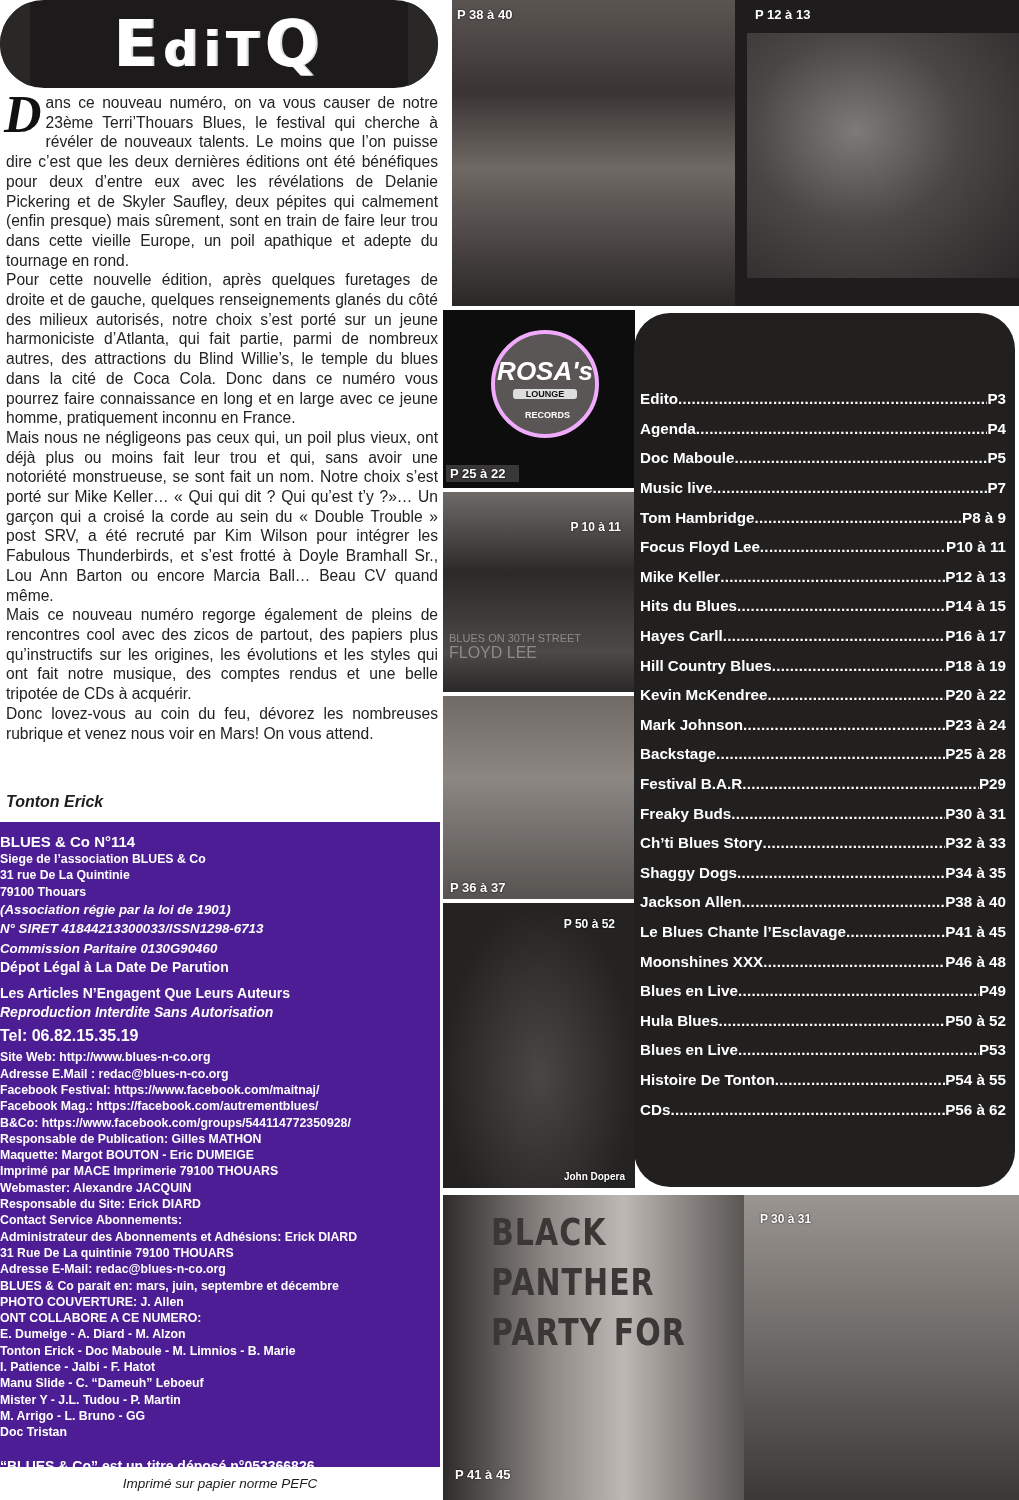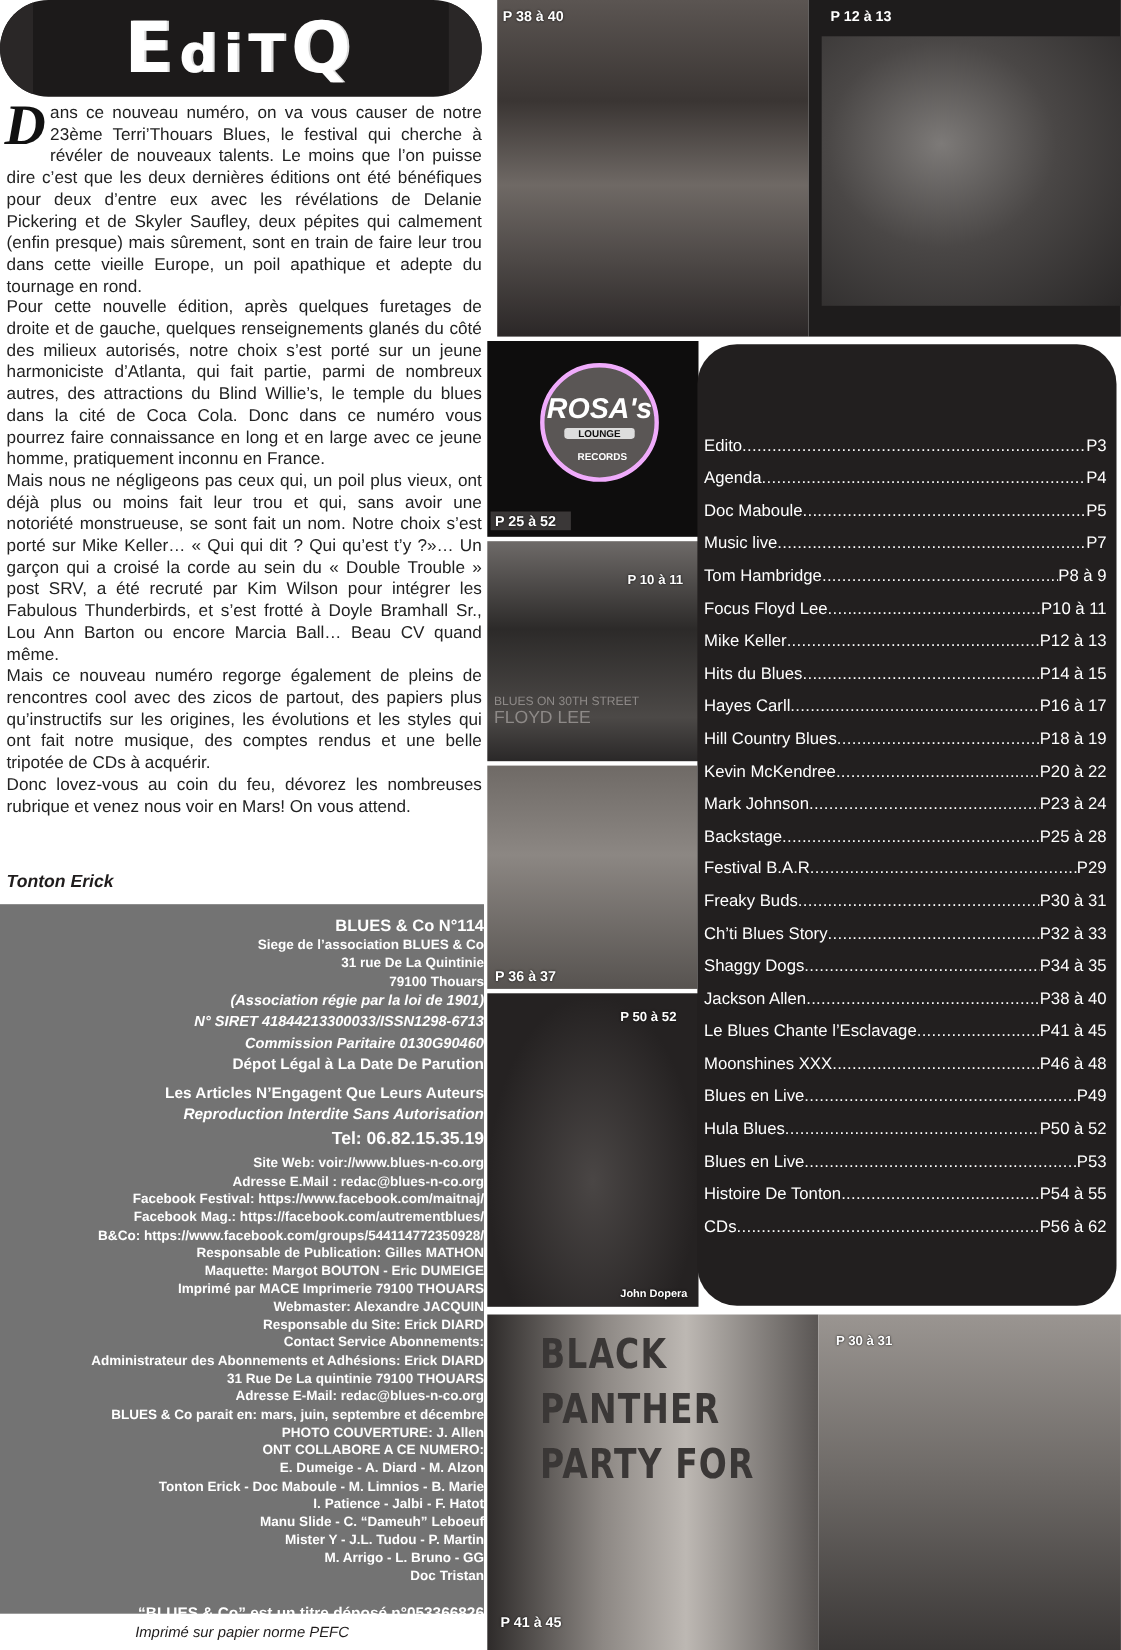--- a/index.html
+++ b/index.html
@@ -34,21 +34,21 @@
     float: left; font-family: "Liberation Serif", serif; font-style: italic; font-weight: bold;
     font-size: 52px; line-height: 40px; margin: 2px 4px 0 -2px; color: #111;
   }
   .signature {
     position: absolute; left: 6px; top: 793px; font-weight: bold; font-style: italic;
     font-size: 16px; color: #1f1c1c;
   }
   
   .masthead {
     position: absolute; left: 0; top: 822px; width: 440px; height: 645px;
-    background: #737373; color: #ffffff; text-align: right;
+    background: #4c1d95; color: #ffffff; text-align: left;
     font-weight: bold; font-size: 12.3px; line-height: 16.3px;
   }
   .masthead .mh-title { font-size: 15px; margin-top: 10px; line-height: 19px; }
   .masthead .mh-lg { font-size: 14px; line-height: 19.5px; }
   .masthead .mh-it { font-style: italic; font-size: 13.3px; line-height: 19.5px; }
   .masthead .mh-note { font-weight: bold; font-style: italic; font-size: 14px; line-height: 19px; }
   .masthead .mh-tel { font-size: 16px; line-height: 22px; margin-top: 3px; margin-bottom: 2px; }
   .masthead .gap { height: 6px; }
   .masthead .gap-lg { height: 16px; }
   .pefc {
@@ -97,21 +97,21 @@
   .sommaire {
     position: absolute; left: 634px; top: 313px; width: 381px; height: 874px;
     background: #221f1f; border-radius: 36px; color: #fff;
   }
   .sommaire h2 {
     margin: 0; position: absolute; top: 26px; left: 0; right: 0; text-align: center;
     font-size: 26px; font-weight: bold; color: #fff;
   }
   .toc { position: absolute; left: 6px; top: 71px; width: 366px; }
   .toc-row {
-    display: flex; align-items: flex-end; height: 29.6px; font-weight: normal; font-size: 15.2px;
+    display: flex; align-items: center; height: 29.6px; font-weight: bold; font-size: 15.2px;
     white-space: nowrap; overflow: hidden;
   }
   .toc-row .name { flex: 0 0 auto; }
   .toc-row .dots { flex: 1 1 auto; overflow: hidden; letter-spacing: 0.3px; }
   .toc-row .dots::before { content: "........................................................................................................"; }
   .toc-row .page { flex: 0 0 auto; }
 </style>
 </head>
 <body>
 
@@ -139,21 +139,21 @@
   </div>
   <div class="mh-it">(Association régie par la loi de 1901)</div>
   <div class="mh-it">N° SIRET 41844213300033/ISSN1298-6713</div>
   <div class="mh-it">Commission Paritaire 0130G90460</div>
   <div class="mh-lg">Dépot Légal à La Date De Parution</div>
   <div class="gap"></div>
   <div class="mh-lg">Les Articles N’Engagent Que Leurs Auteurs</div>
   <div class="mh-note">Reproduction Interdite Sans Autorisation</div>
   <div class="mh-tel">Tel: 06.82.15.35.19</div>
   <div>
-    <div>Site Web: voir://www.blues-n-co.org</div>
+    <div>Site Web: http://www.blues-n-co.org</div>
     <div>Adresse E.Mail : redac@blues-n-co.org</div>
     <div>Facebook Festival: https://www.facebook.com/maitnaj/</div>
     <div>Facebook Mag.: https://facebook.com/autrementblues/</div>
     <div>B&amp;Co: https://www.facebook.com/groups/544114772350928/</div>
     <div>Responsable de Publication: Gilles MATHON</div>
     <div>Maquette: Margot BOUTON - Eric DUMEIGE</div>
     <div>Imprimé par MACE Imprimerie 79100 THOUARS</div>
     <div>Webmaster: Alexandre JACQUIN</div>
     <div>Responsable du Site: Erick DIARD</div>
     <div>Contact Service Abonnements:</div>
@@ -184,21 +184,21 @@
   <span class="lbl" style="position:absolute;left:20px;top:7px;color:#fff;font-weight:bold;font-size:13px;">P 12 à 13</span>
 </div>
 <div class="photo ph-keller"></div>
 
 <div class="photo ph-rosas">
   <div class="rosas-logo">
     <div class="t1">ROSA's</div>
     <div class="t2">LOUNGE</div>
     <div class="t3">RECORDS</div>
   </div>
-  <span class="lbl label-box" style="left:3px;top:155px;font-size:13px;">P 25 à 52</span>
+  <span class="lbl label-box" style="left:3px;top:155px;font-size:13px;">P 25 à 22</span>
 </div>
 
 <div class="photo ph-floyd">
   <span class="lbl" style="right:14px;top:8px;margin-top:20px;">P 10 à 11</span>
   <div class="floyd-caption sub" style="position:absolute;top:140px;font-size:11px;">BLUES ON 30TH STREET</div>
   <div class="floyd-caption big" style="position:absolute;top:152px;">FLOYD LEE</div>
 </div>
 
 <div class="photo ph-southern">
   <span class="lbl" style="left:7px;top:184px;font-size:13px;">P 36 à 37</span>

